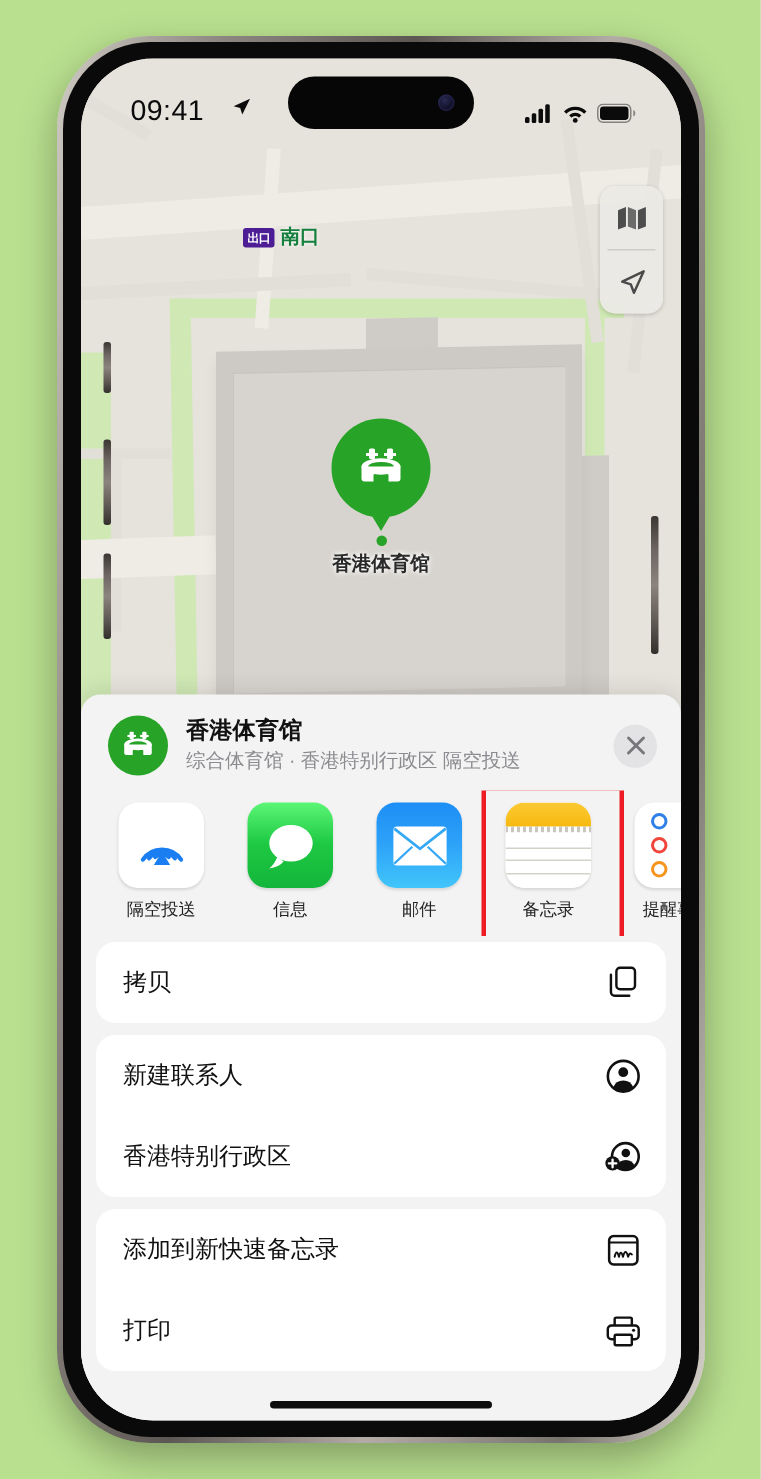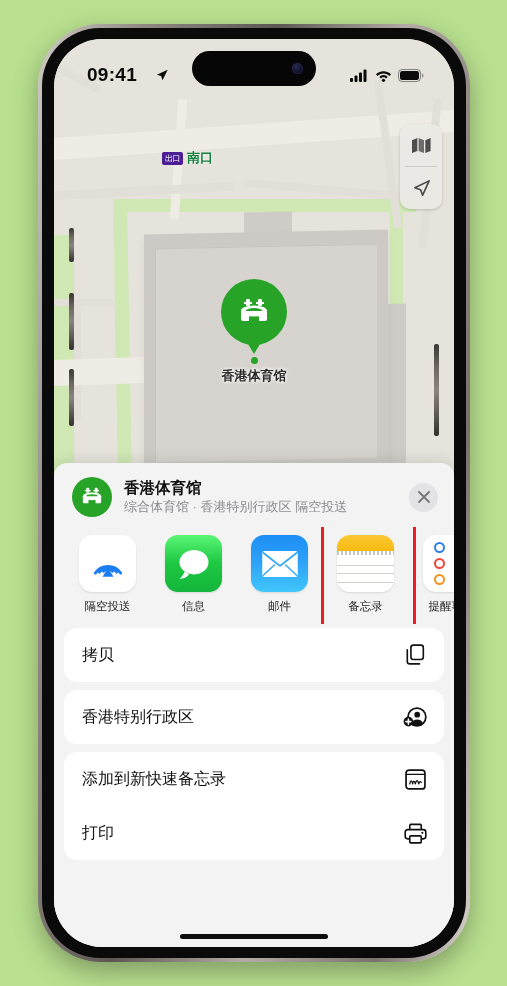--- a/index.html
+++ b/index.html
@@ -63,23 +63,23 @@
 
   
   #status-bar {
     position: absolute; top: 0; left: 0; right: 0;
     height: 58px;
     display: flex; align-items: center; justify-content: space-between;
     padding: 14px 30px 0 33px;
     z-index: 40;
   }
   #status-time {
-    font-size: 19px; font-weight: bold; color: #0b0b0b;
+    font-size: 19px; font-weight: normal; color: #0b0b0b;
     letter-spacing: .3px;
-    display: flex; align-items: center; gap: 18px;
+    display: flex; gap: 18px;
   }
   #status-right { display: flex; align-items: center; gap: 6px; }
 
   
   #dynamic-island {
     position: absolute;
     left: 50%; transform: translateX(-50%);
     top: 12px;
     width: 124px; height: 35px;
     background: #060606;
@@ -114,21 +114,21 @@
 
   
   #transit-label {
     position: absolute;
     left: 108px; top: 110px;
     display: flex; align-items: center; gap: 4px;
     z-index: 20;
   }
   #transit-badge {
     background: #4c1d95; color: #fff;
-    font-size: 8px; font-weight: normal;
+    font-size: 8px; font-weight: bold;
     border-radius: 2px;
     padding: 1px 3px;
     letter-spacing: -0.5px;
   }
   #transit-name {
     color: #15803d;
     font-size: 13px; font-weight: bold;
     text-shadow: 0 0 3px rgba(255,255,255,.9);
   }
 
@@ -492,20 +492,30 @@
                 <svg width="21" height="22" viewBox="0 0 22 23">
                   <rect x="6.2" y="1.2" width="13" height="15" rx="2.6" fill="none" stroke="#111" stroke-width="1.7"></rect>
                   <path d="M15.2 20.8 L5 20.8 A2.6 2.6 0 0 1 2.4 18.2 L2.4 6" fill="none" stroke="#111" stroke-width="1.7" stroke-linecap="round"></path>
                 </svg>
               </span>
             </div>
           </div>
 
           <div class="action-group">
             <div class="action-row">
+              <span class="action-label">新建联系人</span>
+              <span class="action-icon">
+                <svg width="23" height="23" viewBox="0 0 24 24">
+                  <circle cx="12" cy="12" r="10.7" fill="none" stroke="#111" stroke-width="1.8"></circle>
+                  <circle cx="12" cy="9.2" r="3.4" fill="#111"></circle>
+                  <path d="M4.9 19.8 A7.6 7.6 0 0 1 19.1 19.8 A10.6 10.6 0 0 1 4.9 19.8 Z" fill="#111"></path>
+                </svg>
+              </span>
+            </div>
+            <div class="action-row">
               <span class="action-label">香港特别行政区</span>
               <span class="action-icon">
                 <svg width="24" height="23" viewBox="0 0 25 24">
                   <circle cx="14.5" cy="11.5" r="9.3" fill="none" stroke="#111" stroke-width="1.8"></circle>
                   <circle cx="14.8" cy="9" r="3" fill="#111"></circle>
                   <path d="M8.6 18.3 A6.6 6.6 0 0 1 21 18.3 A9.2 9.2 0 0 1 8.6 18.3 Z" fill="#111"></path>
                   <circle cx="5.6" cy="16.3" r="5" fill="#111"></circle>
                   <path d="M5.6 13.6 L5.6 19 M3 16.3 L8.2 16.3" stroke="#fff" stroke-width="1.6" stroke-linecap="round"></path>
                 </svg>
               </span>

